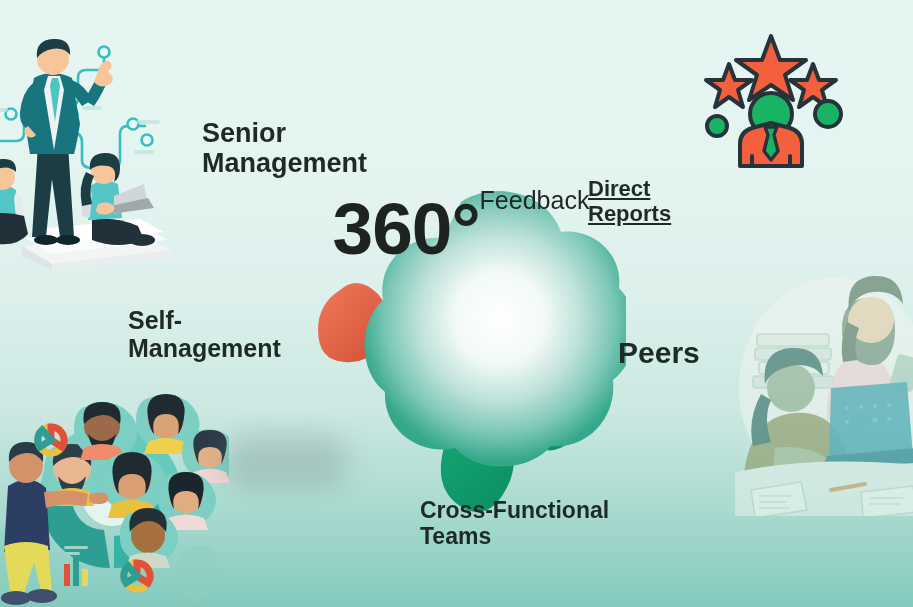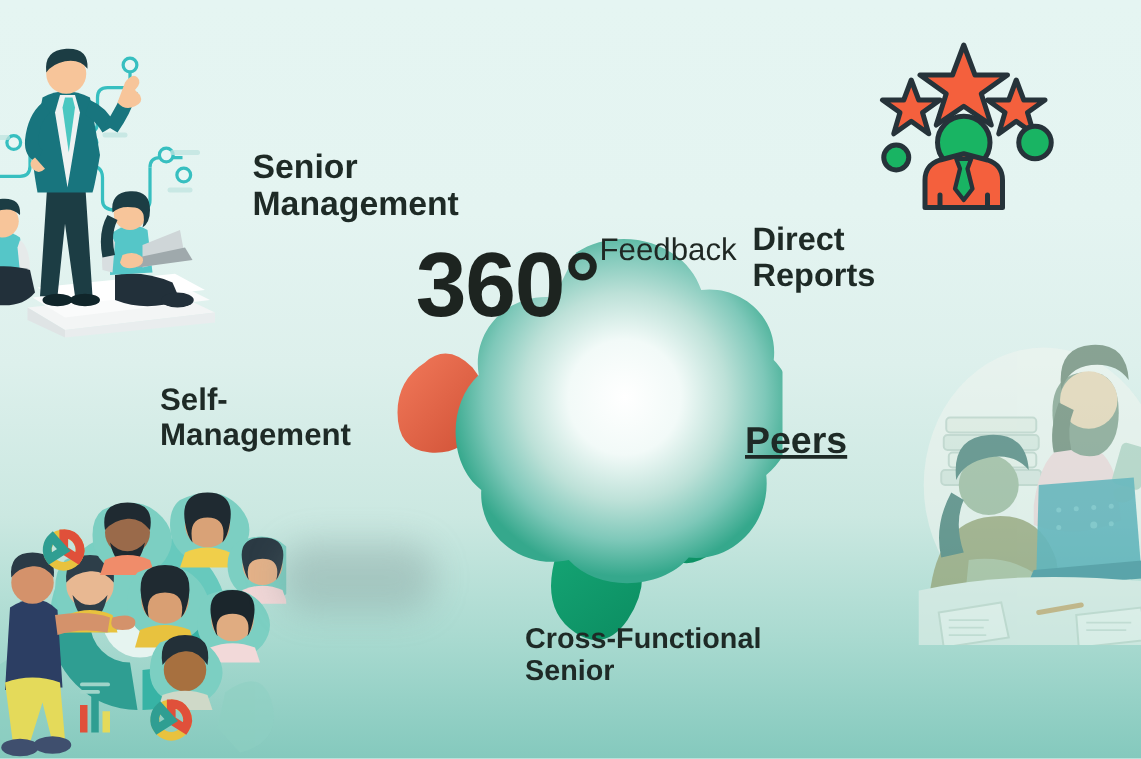--- a/index.html
+++ b/index.html
@@ -61,23 +61,23 @@
 
   
   .spoke {
     position: absolute;
     color: #1e2a26;
     font-weight: 700;
     line-height: 1.12;
     white-space: pre-line;
   }
   #label-senior-management { left: 202px; top: 118px; width: 212px; font-size: 27px; }
-  #label-direct-reports    { left: 602px; top: 177px; width: 162px; font-size: 26px; }
+  #label-direct-reports    { left: 588px; top: 177px; width: 162px; font-size: 22px; text-decoration: underline; }
   #label-self-reflection   { left: 128px; top: 306px; width: 174px; font-size: 25px; }
-  #label-peers             { left: 596px; top: 336px; width: 136px; font-size: 30px; text-decoration: underline; }
+  #label-peers             { left: 618px; top: 336px; width: 136px; font-size: 30px; }
   #label-cross-functional  { left: 420px; top: 498px; width: 232px; font-size: 23px; }
 </style>
 </head>
 <body>
 
 <div id="stage">
 
   <div class="illus" id="illus-meeting">
     <svg viewBox="0 0 190 260" xmlns="http://www.w3.org/2000/svg" aria-hidden="true">
 
@@ -378,15 +378,15 @@
   </div>
 
   <div class="spoke" id="label-senior-management">Senior
 Management</div>
   <div class="spoke" id="label-direct-reports">Direct
 Reports</div>
   <div class="spoke" id="label-self-reflection">Self-
 Management</div>
   <div class="spoke" id="label-peers">Peers</div>
   <div class="spoke" id="label-cross-functional">Cross-Functional
-Senior</div>
+Teams</div>
 
 </div>
 
 </body></html>

